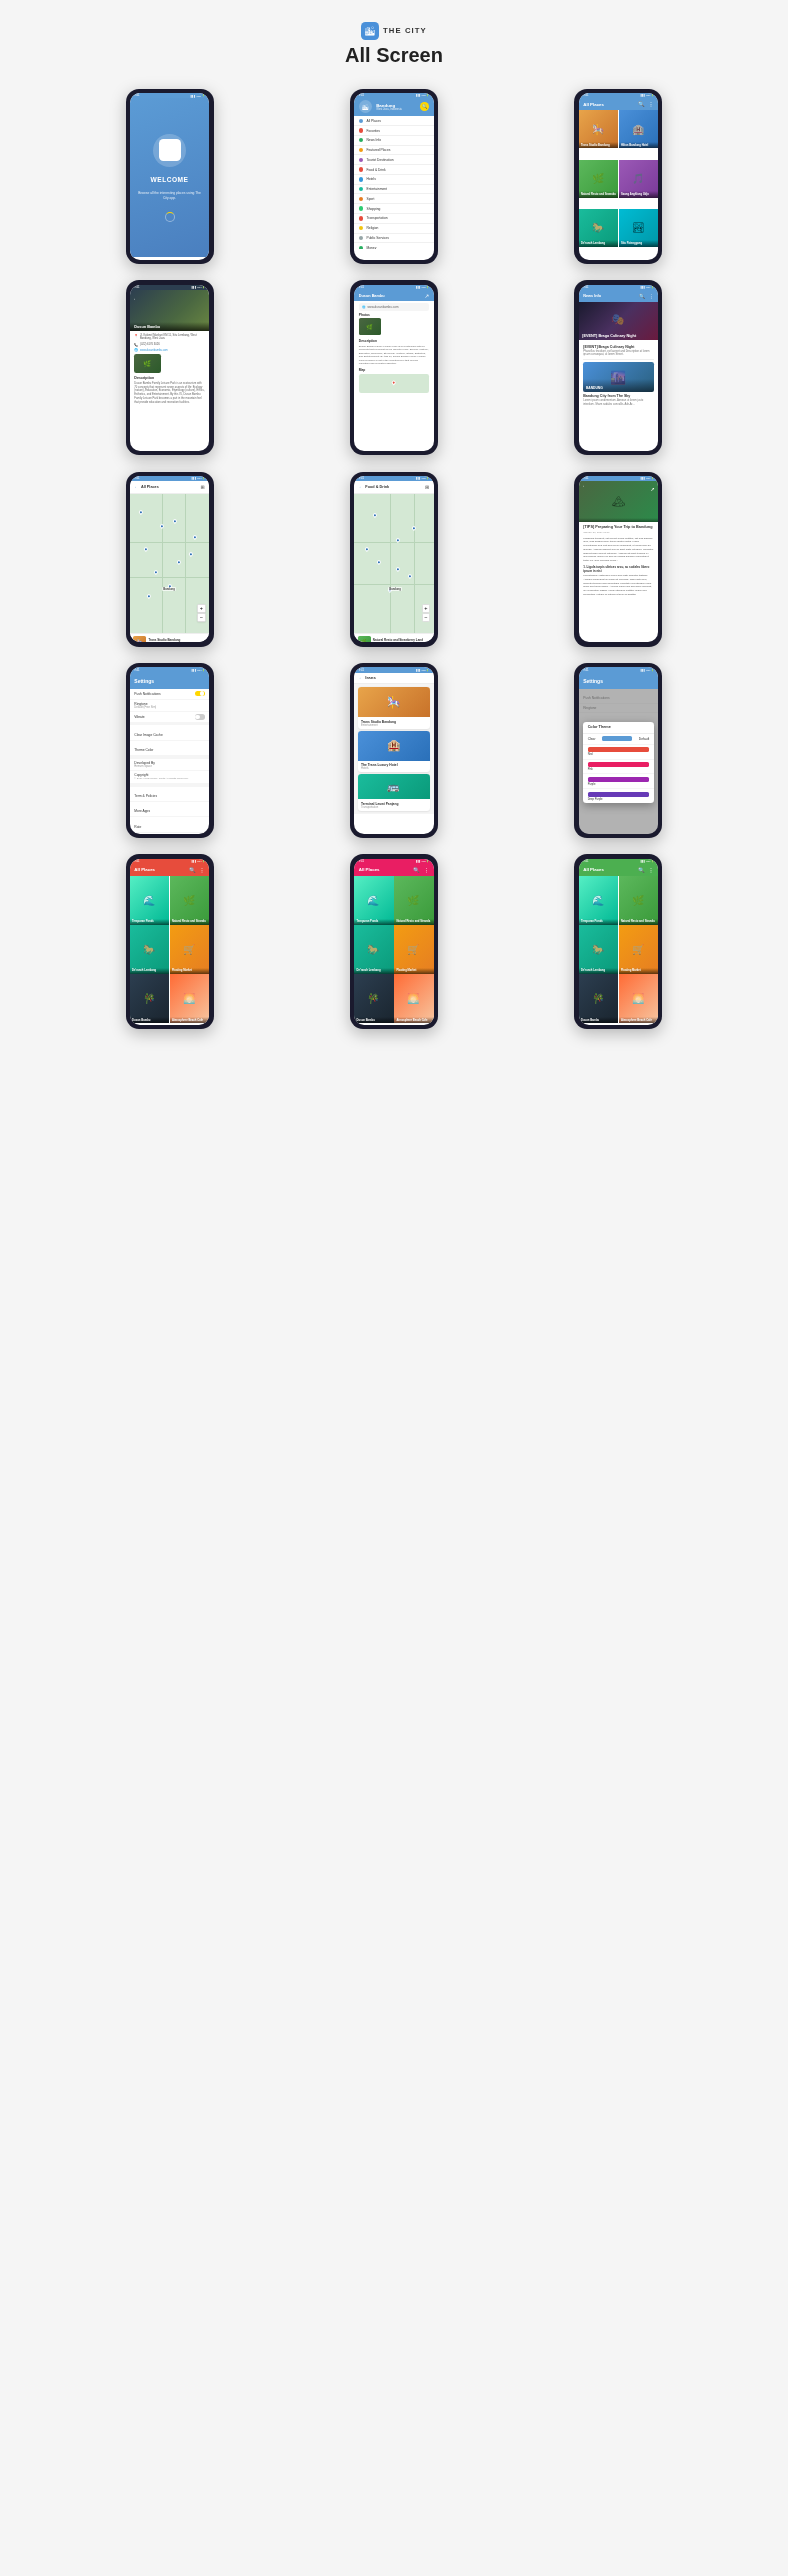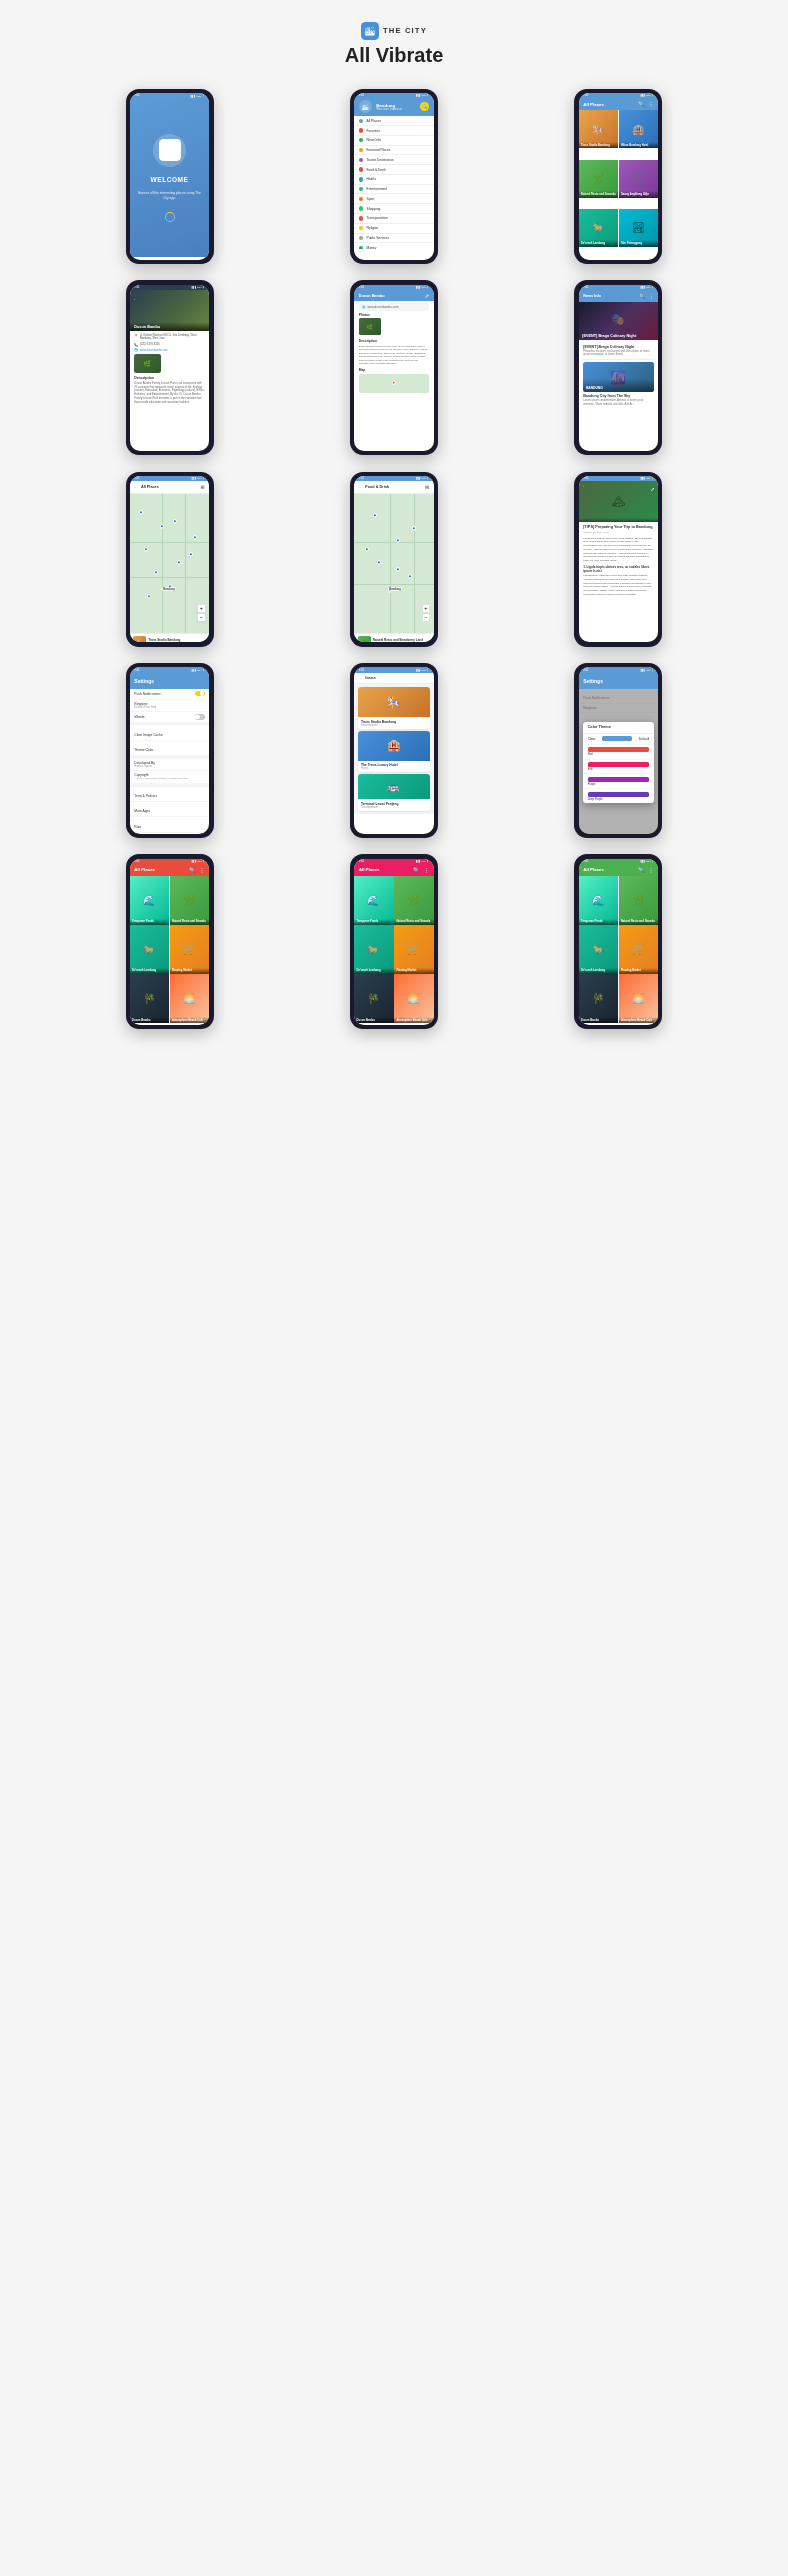--- a/index.html
+++ b/index.html
@@ -179,21 +179,21 @@
     .bg-cyan { background: linear-gradient(135deg, #00bcd4, #0097a7); }
   </style>
 </head>
 <body>
 
 <div class="page-header">
   <div class="logo-row">
     <div class="logo-icon">🏙</div>
     <span class="brand-name">THE CITY</span>
   </div>
-  <h1 class="page-title">All Vibrate</h1>
+  <h1 class="page-title">All Screen</h1>
 </div>
 
 <div class="screens-grid">
 
   <div class="phone-wrapper">
     <div class="phone">
       <div class="phone-screen">
 
         <div style="background: #5b9bd5; padding: 1.1px 4.4px; display: flex; justify-content: space-between; align-items: center;">
           <span style="font-size:2.7px; color:white;">9:41</span>

